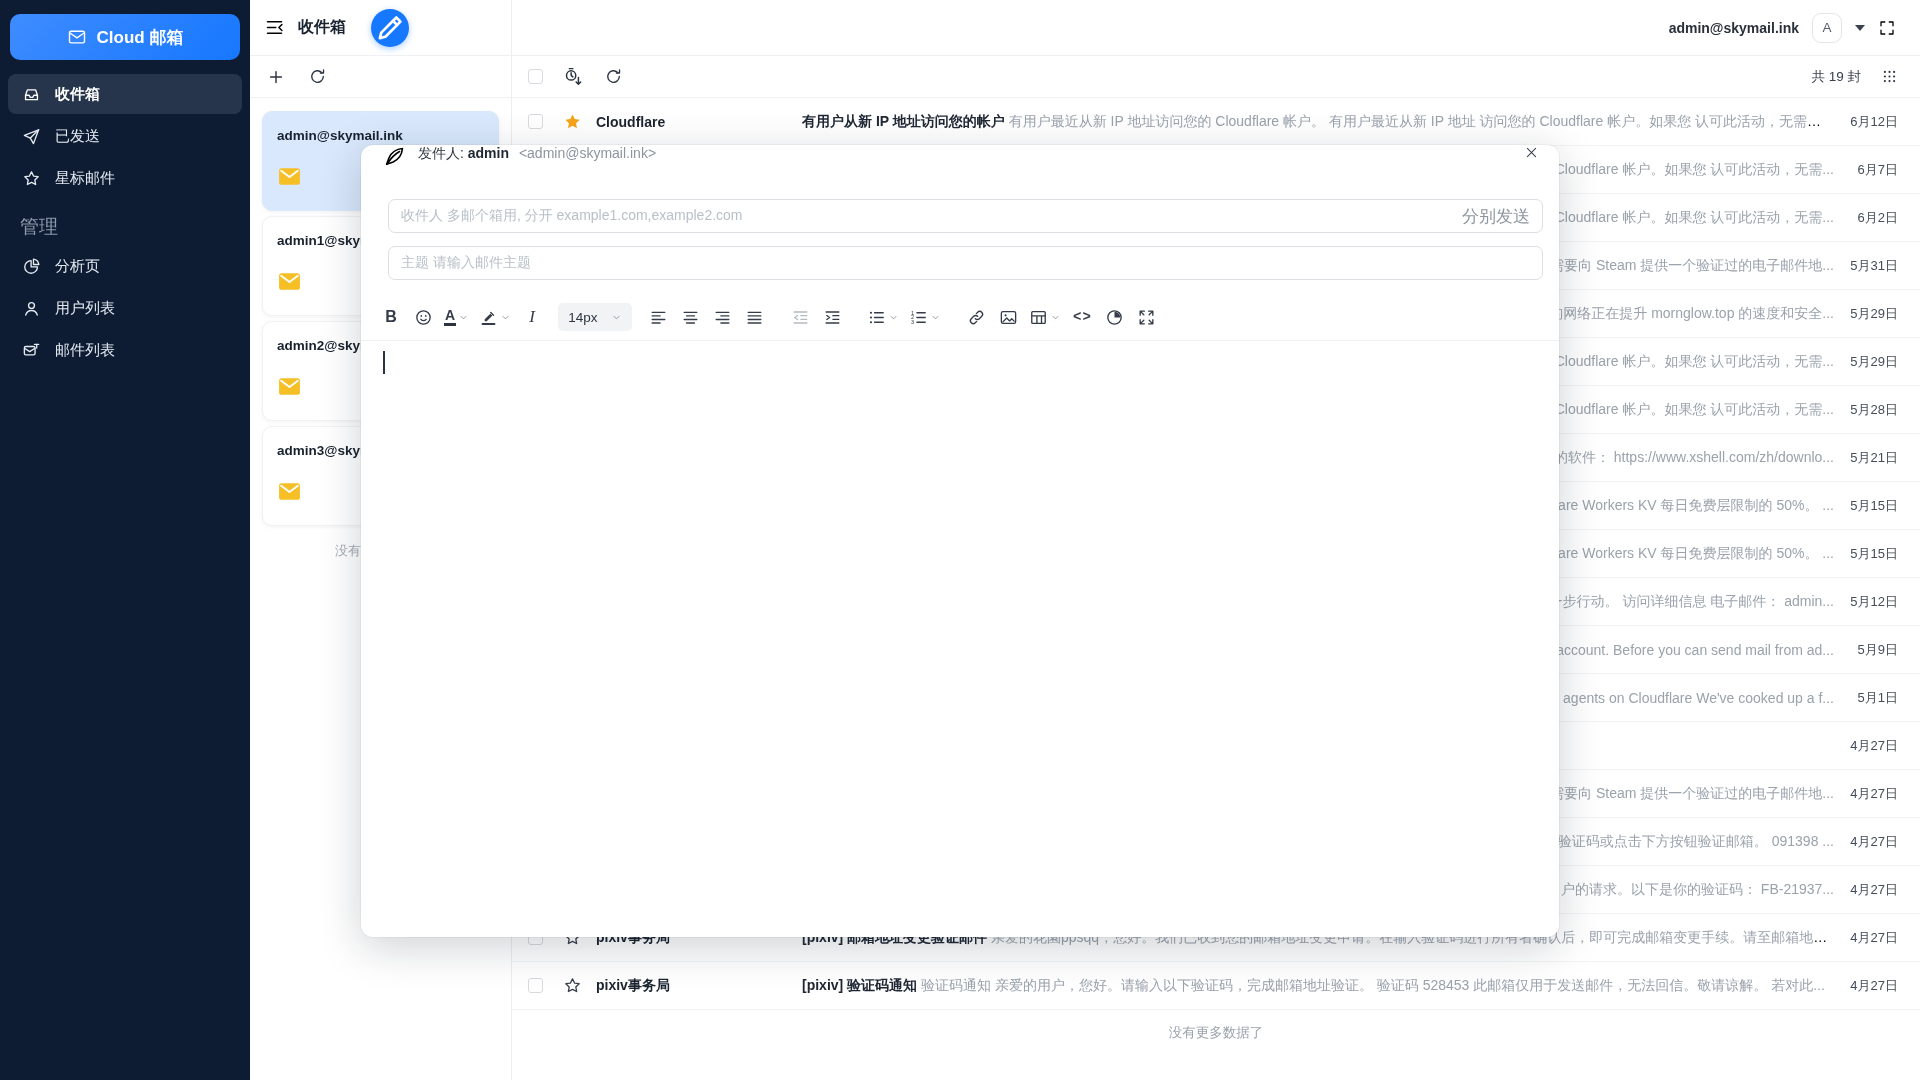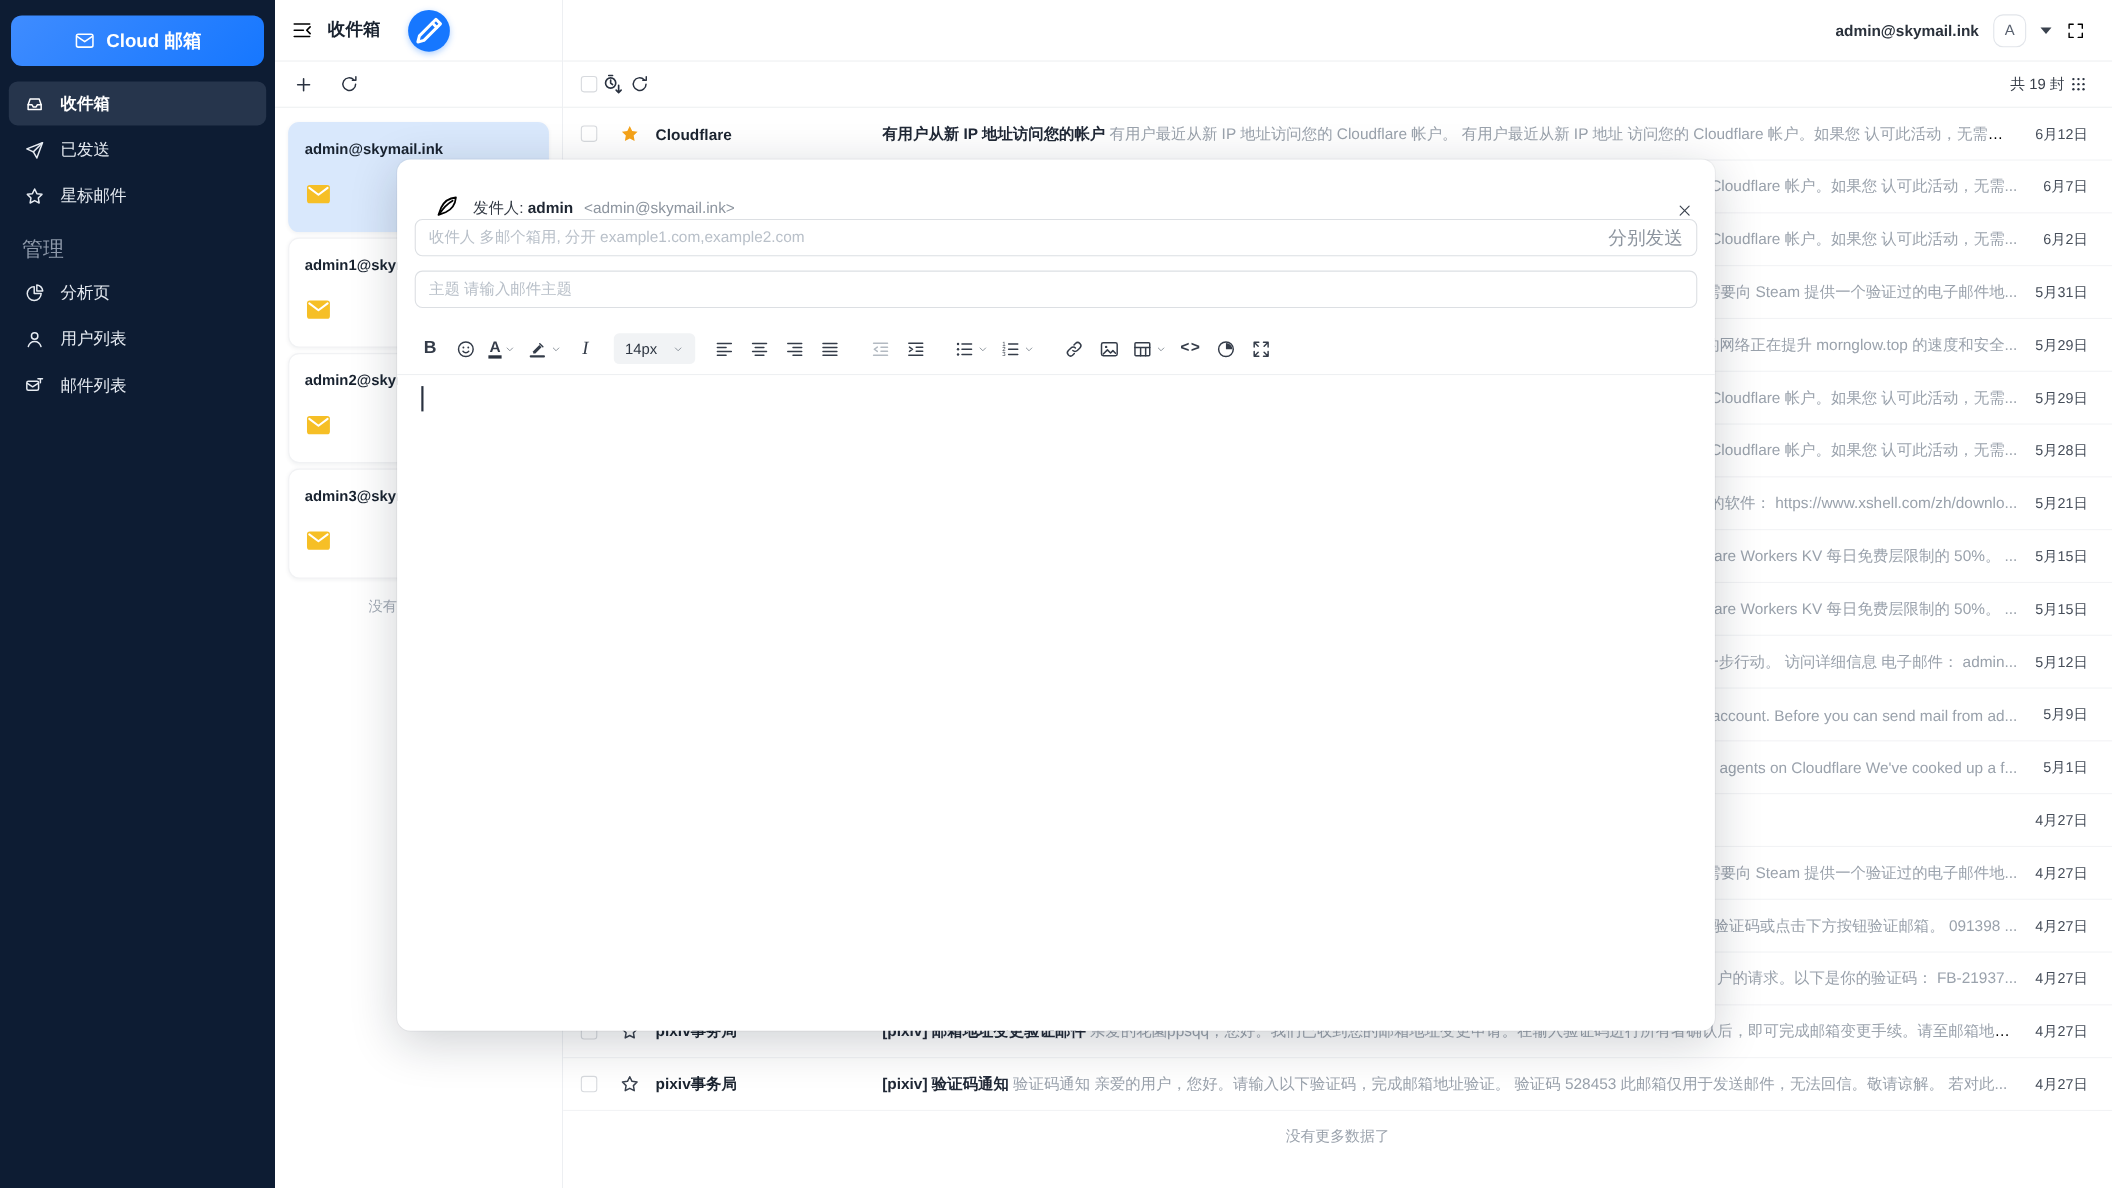--- a/index.html
+++ b/index.html
@@ -37,21 +37,21 @@
 
   
   .main { position:absolute; left:512px; top:0; width:1408px; height:1080px; background:#fff; }
   .main-header { height:56px; border-bottom:1px solid #EEF0F2; display:flex; align-items:center; justify-content:flex-end;
     padding-right:24px; gap:13px; }
   .hdr-email { font-size:14px; color:#2A313B; font-weight:600; }
   .avatar { width:30px; height:30px; border:1px solid #E2E5EA; border-radius:9px; display:flex; align-items:center;
     justify-content:center; font-size:13.5px; color:#5A6270; background:#fff; cursor:pointer; }
   .hdr-caret { width:0; height:0; border-left:5px solid transparent; border-right:5px solid transparent; border-top:6px solid #3A424E; cursor:pointer; }
 
-  .list-toolbar { height:42px; border-bottom:1px solid #EEF0F2; display:flex; align-items:center; padding:0 22px 0 16px; gap:4px; }
+  .list-toolbar { height:42px; border-bottom:1px solid #EEF0F2; display:flex; align-items:center; padding:0 22px 0 16px; gap:20px; }
   .list-toolbar svg { width:20px; height:20px; color:#2A3240; cursor:pointer; }
   .lt-spacer { flex:1; }
   .total { font-size:13.5px; color:#39404b; }
   .cb { width:15px; height:15px; border:1.5px solid #D7DADE; border-radius:3px; background:#fff; flex:none; cursor:pointer; }
 
   .rows { }
   .mail-row { height:48px; display:flex; align-items:center; padding:0 0 0 16px; border-bottom:1px solid #F2F3F5; cursor:pointer; }
   .mail-row .star { width:19px; height:19px; margin:0 14px 0 20px; flex:none; }
   .mail-row .star svg { width:19px; height:19px; display:block; }
   .star.outline { color:#39414E; }
@@ -61,27 +61,27 @@
     text-overflow:ellipsis; white-space:nowrap; }
   .subject { font-weight:700; color:#202836; }
   .preview { color:#9AA2AC; }
   .rowtext .tail { position:absolute; right:0; top:50%; transform:translateY(-50%); white-space:nowrap; color:#9AA2AC; }
   .date { width:86px; flex:none; text-align:right; padding-right:22px; font-size:13px; color:#454D59; }
   .list-nomore { text-align:center; color:#9AA2AC; font-size:13.5px; padding:14px 0; }
 
   
   .modal { position:absolute; left:361px; top:145px; width:1198px; height:792px; background:#fff; border-radius:12px;
     box-shadow:0 10px 44px rgba(15,25,40,.20), 0 0 0 1px rgba(15,25,40,.04); z-index:10; }
-  .modal-header { height:54px; display:flex; align-items:flex-end; padding:0 20px 0 34px; gap:12px; }
+  .modal-header { height:54px; display:flex; align-items:flex-start; padding:0 20px 0 22px; gap:12px; }
   .from-line { font-size:14px; color:#333A44; }
   .from-line b { font-weight:700; color:#1E2632; }
   .from-line .addr { color:#8D959F; margin-left:6px; }
   .modal-close { margin-left:auto; width:28px; height:28px; display:flex; align-items:center; justify-content:center; cursor:pointer; }
   .modal-close svg { width:15px; height:15px; color:#3A424E; }
-  .field { margin:0 16px 13px 16px; height:34px; border:1px solid #DCDFE3; border-radius:7px; display:flex; align-items:center;
+  .field { margin:0 16px 13px 27px; height:34px; border:1px solid #DCDFE3; border-radius:7px; display:flex; align-items:center;
     padding:0 12px; }
   .field .ph { color:#B9C0C9; font-size:14px; flex:1; white-space:nowrap; overflow:hidden; }
   .send-sep { color:#8D959F; font-size:17px; cursor:pointer; flex:none; }
 
   .editor-toolbar { display:flex; align-items:center; padding:10px 14px 9px 16px; gap:4px; }
   .tb-btn { height:28px; min-width:28px; border:none; background:transparent; border-radius:5px; display:flex;
     align-items:center; justify-content:center; color:#343C49; cursor:pointer; padding:0 3px; gap:2px; }
   .tb-btn svg { width:19px; height:19px; }
   .tb-btn .mini-caret svg { width:11px; height:11px; color:#7C848E; }
   .tb-btn.dim { color:#B3BAC2; }

